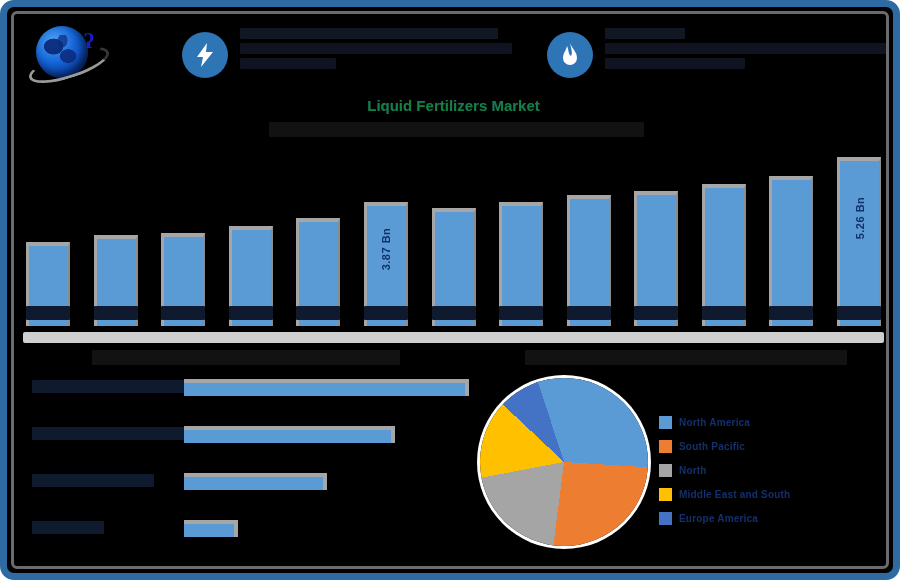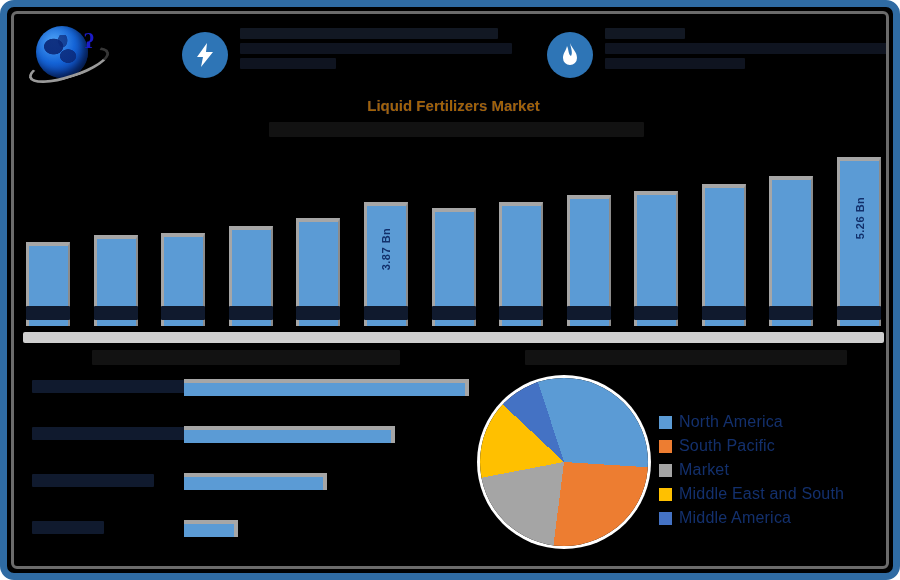--- a/index.html
+++ b/index.html
@@ -68,21 +68,21 @@
     display: flex; align-items: center; justify-content: center;
   }
   .hicon svg { display: block; }
   .htext { position: absolute; left: 58px; top: 0; width: 300px; }
   .hline { height: 11px; border-radius: 1px; margin-bottom: 4px; background: #121823; }
   .hline.dim { background: #0f1420; }
 
   
   .chart-title {
     position: absolute; left: 0; top: 83px; width: 879px; text-align: center;
-    font-size: 15px; font-weight: bold; color: #a16207;
+    font-size: 15px; font-weight: bold; color: #15803d;
     text-shadow: 0 0 1px #11205f;
   }
   .chart-sub {
     position: absolute; left: 255px; top: 108px; width: 375px; height: 15px;
     background: #121212; border-radius: 1px;
   }
 
   
   .vbar-area { position: absolute; left: 12px; top: 132px; width: 855px; height: 180px; }
   .vbar {
@@ -129,21 +129,21 @@
   .pie-wrap { position: absolute; left: 466px; top: 364px; width: 172px; height: 168px; }
   .pie {
     position: absolute; left: 0; top: 0; width: 168px; height: 168px;
     border-radius: 50%;
     box-shadow: 0 0 0 3px #ffffff;
   }
   .legend { position: absolute; left: 645px; top: 396px; width: 230px; }
   .leg-row { display: flex; align-items: center; height: 24px; }
   .leg-sw { width: 13px; height: 13px; margin-right: 7px; flex: 0 0 auto; }
   .leg-txt {
-    font-size: 16px; font-weight: normal; color: #13306d;
+    font-size: 10px; font-weight: bold; color: #13306d;
     letter-spacing: .2px; white-space: nowrap;
   }
 </style>
 </head>
 <body>
 
 <div id="root">
   <div id="inner">
     <div class="stage">
 
@@ -251,27 +251,27 @@
           <div class="leg-row">
             <span class="leg-sw" style="background: rgb(91, 155, 213);"></span>
             <span class="leg-txt">North America</span>
           </div>
           <div class="leg-row">
             <span class="leg-sw" style="background: rgb(237, 125, 49);"></span>
             <span class="leg-txt">South Pacific</span>
           </div>
           <div class="leg-row">
             <span class="leg-sw" style="background: rgb(165, 165, 165);"></span>
-            <span class="leg-txt">Market</span>
+            <span class="leg-txt">North</span>
           </div>
           <div class="leg-row">
             <span class="leg-sw" style="background: rgb(255, 192, 0);"></span>
             <span class="leg-txt">Middle East and South</span>
           </div>
           <div class="leg-row">
             <span class="leg-sw" style="background: rgb(68, 114, 196);"></span>
-            <span class="leg-txt">Middle America</span>
+            <span class="leg-txt">Europe America</span>
           </div>
         </div>
 
     </div>
   </div>
 </div>
 
 </body></html>

